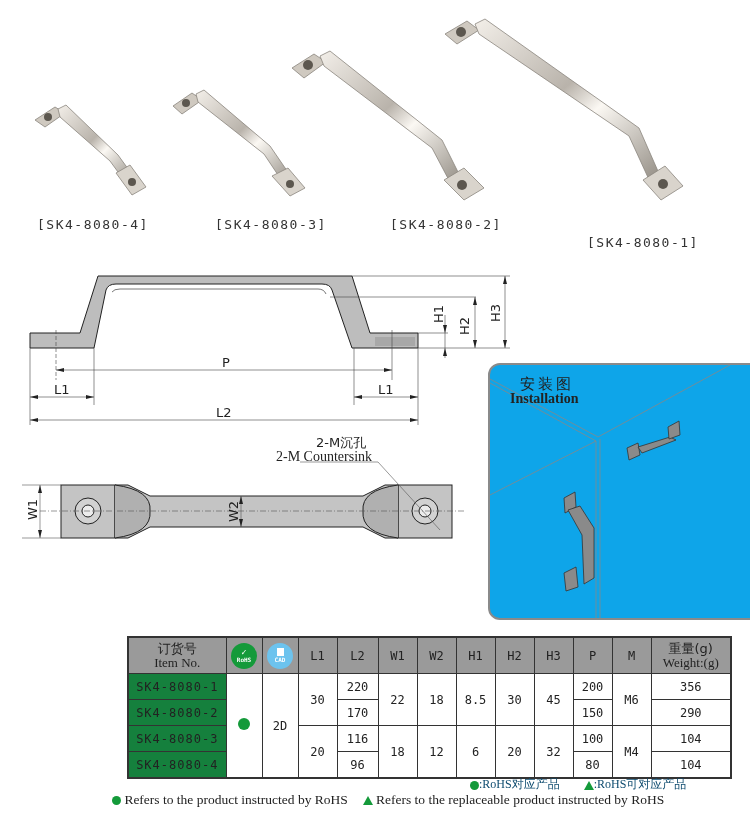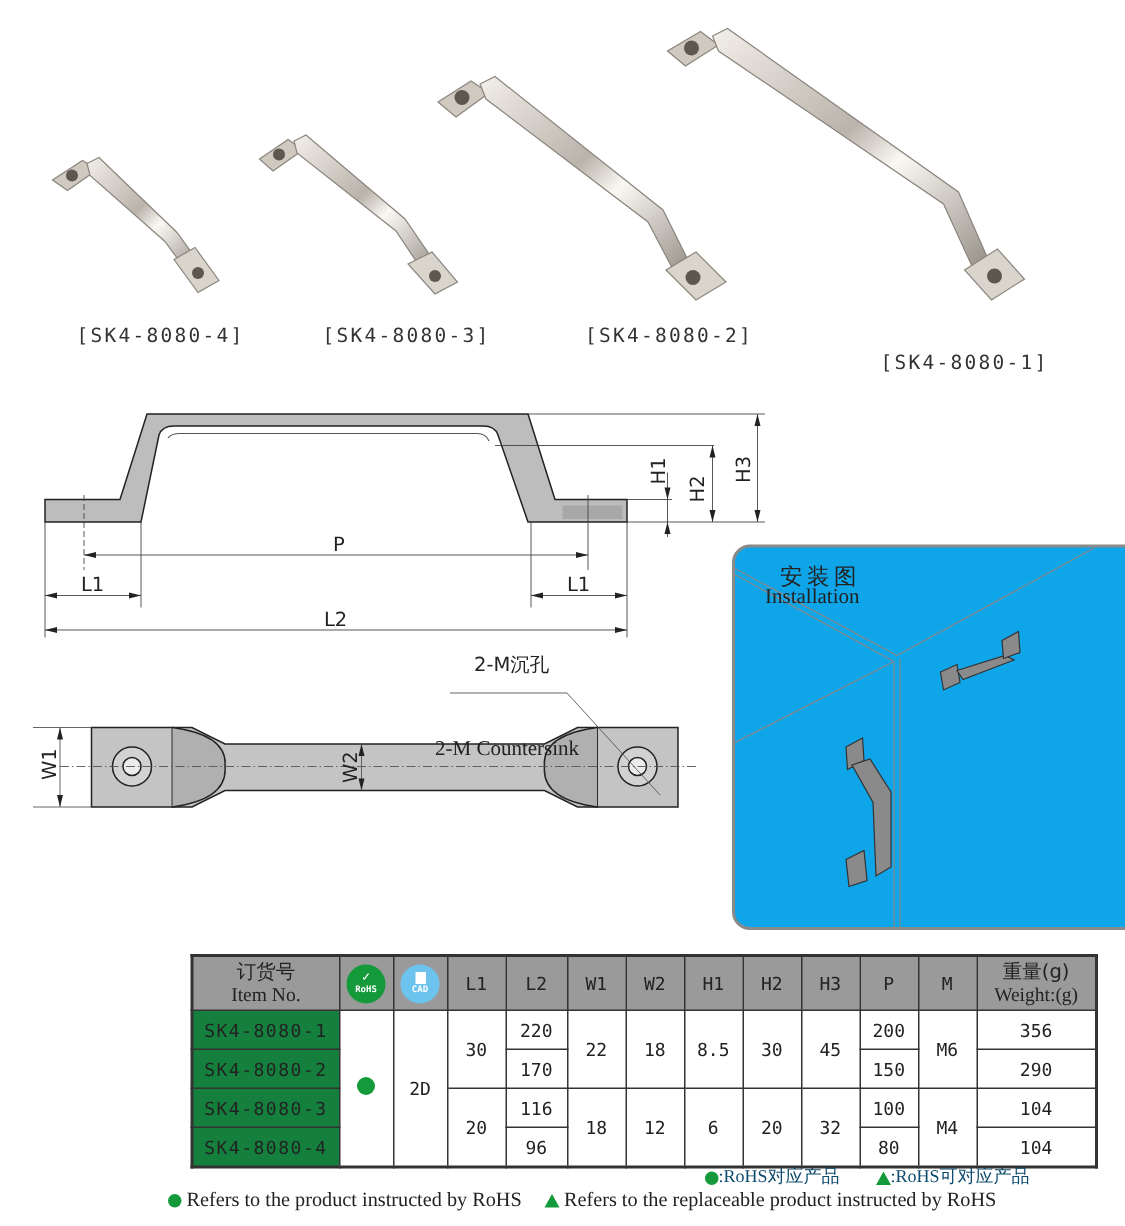--- a/index.html
+++ b/index.html
@@ -66,21 +66,21 @@
 <div class="photo abs" style="left:443px;top:18px;width:250px;height:192px;">
   <svg width="250" height="192" viewBox="0 0 250 192">
     <polygon points="2,16 24,3 36,12 14,26" fill="#cfc9c0" stroke="#8a857d" stroke-width="0.8"></polygon>
     <circle cx="18" cy="14" r="5" fill="#5c574f"></circle>
     <polygon points="32,6 42,1 196,110 218,160 208,166 186,118 36,16" fill="url(#chrome)" stroke="#8a857d" stroke-width="0.8"></polygon>
     <polygon points="200,162 222,148 240,168 218,182" fill="#d9d4cc" stroke="#8a857d" stroke-width="0.8"></polygon>
     <circle cx="220" cy="166" r="5" fill="#5c574f"></circle>
   </svg>
 </div>
 
-<div class="abs plabel" style="left:51px;top:217px;text-align:right;">[SK4-8080-4]</div>
+<div class="abs plabel" style="left:37px;top:217px;text-align:right;">[SK4-8080-4]</div>
 <div class="abs plabel" style="left:215px;top:217px;">[SK4-8080-3]</div>
 <div class="abs plabel" style="left:390px;top:217px;">[SK4-8080-2]</div>
 <div class="abs plabel" style="left:587px;top:217px;margin-top:18px;">[SK4-8080-1]</div>
 
 <div class="abs" style="left:0;top:260px;width:520px;height:170px;">
   <svg width="520" height="170" viewBox="0 0 520 170">
     <g stroke="#222" stroke-width="1">
       <path d="M30,73 L80,73 L98,16 L352,16 L370,73 L418,73 L418,88 L352,88 L332,30 Q330,24 322,24 L116,24 Q108,24 106,30 L94,88 L30,88 Z" fill="#bdbdbd"></path>
       <path d="M112,32 Q114,29 120,29 L318,29 Q324,29 326,34" fill="none" stroke="#555" stroke-width="0.8"></path>
     </g>
@@ -158,21 +158,21 @@
       <polygon points="40,55 38,63 42,63"></polygon>
         <polygon points="40,108 38,100 42,100"></polygon>
       <polygon points="241,66 239,74 243,74"></polygon>
         <polygon points="241,97 239,89 243,89"></polygon>
     </g>
     <text class="dimtext" transform="translate(37,90) rotate(-90)">W1</text>
     <text class="dimtext" transform="translate(238,92) rotate(-90)">W2</text>
   </svg>
 </div>
 <div class="abs" style="left:316px;top:434px;font-size:13px;">2-M沉孔</div>
-<div class="abs serif" style="left:290px;top:449px;font-size:14px;margin-top:43px;">2-M Countersink</div>
+<div class="abs serif" style="left:276px;top:449px;font-size:14px;">2-M Countersink</div>
 
 <div class="install-box">
   <svg width="275" height="253" viewBox="0 0 275 253">
     <g stroke="#888" stroke-width="0.8" fill="none">
       <line x1="0" y1="14" x2="108" y2="72"></line>
       <line x1="0" y1="18" x2="106" y2="76"></line>
       <line x1="108" y1="72" x2="240" y2="0"></line>
       <line x1="106" y1="76" x2="0" y2="130"></line>
       <line x1="106" y1="76" x2="106" y2="253"></line>
       <line x1="110" y1="74" x2="110" y2="253"></line>
@@ -182,21 +182,21 @@
       <polygon points="148,82 180,72 186,75 152,88"></polygon>
       <polygon points="178,62 189,56 190,70 179,74"></polygon>
     </g>
     <g fill="#8a8a8a" stroke="#333" stroke-width="0.8">
       <polygon points="74,133 85,127 86,142 75,148"></polygon>
       <polygon points="78,145 90,141 104,163 104,213 94,219 92,170"></polygon>
       <polygon points="74,208 86,202 88,222 76,226"></polygon>
     </g>
   </svg>
   <div class="abs" style="left:30px;top:10px;font-size:15px;letter-spacing:3px;">安装图</div>
-  <div class="abs serif" style="left:20px;top:26px;font-size:14px;">Installation</div>
+  <div class="abs serif" style="left:20px;top:26px;font-size:14px;font-weight:bold;">Installation</div>
 </div>
 
 <table class="spec">
   <colgroup>
     <col style="width:98px">
       <col style="width:36px">
       <col style="width:36px">
       <col style="width:39px">
       <col style="width:41px">
       <col style="width:39px">

